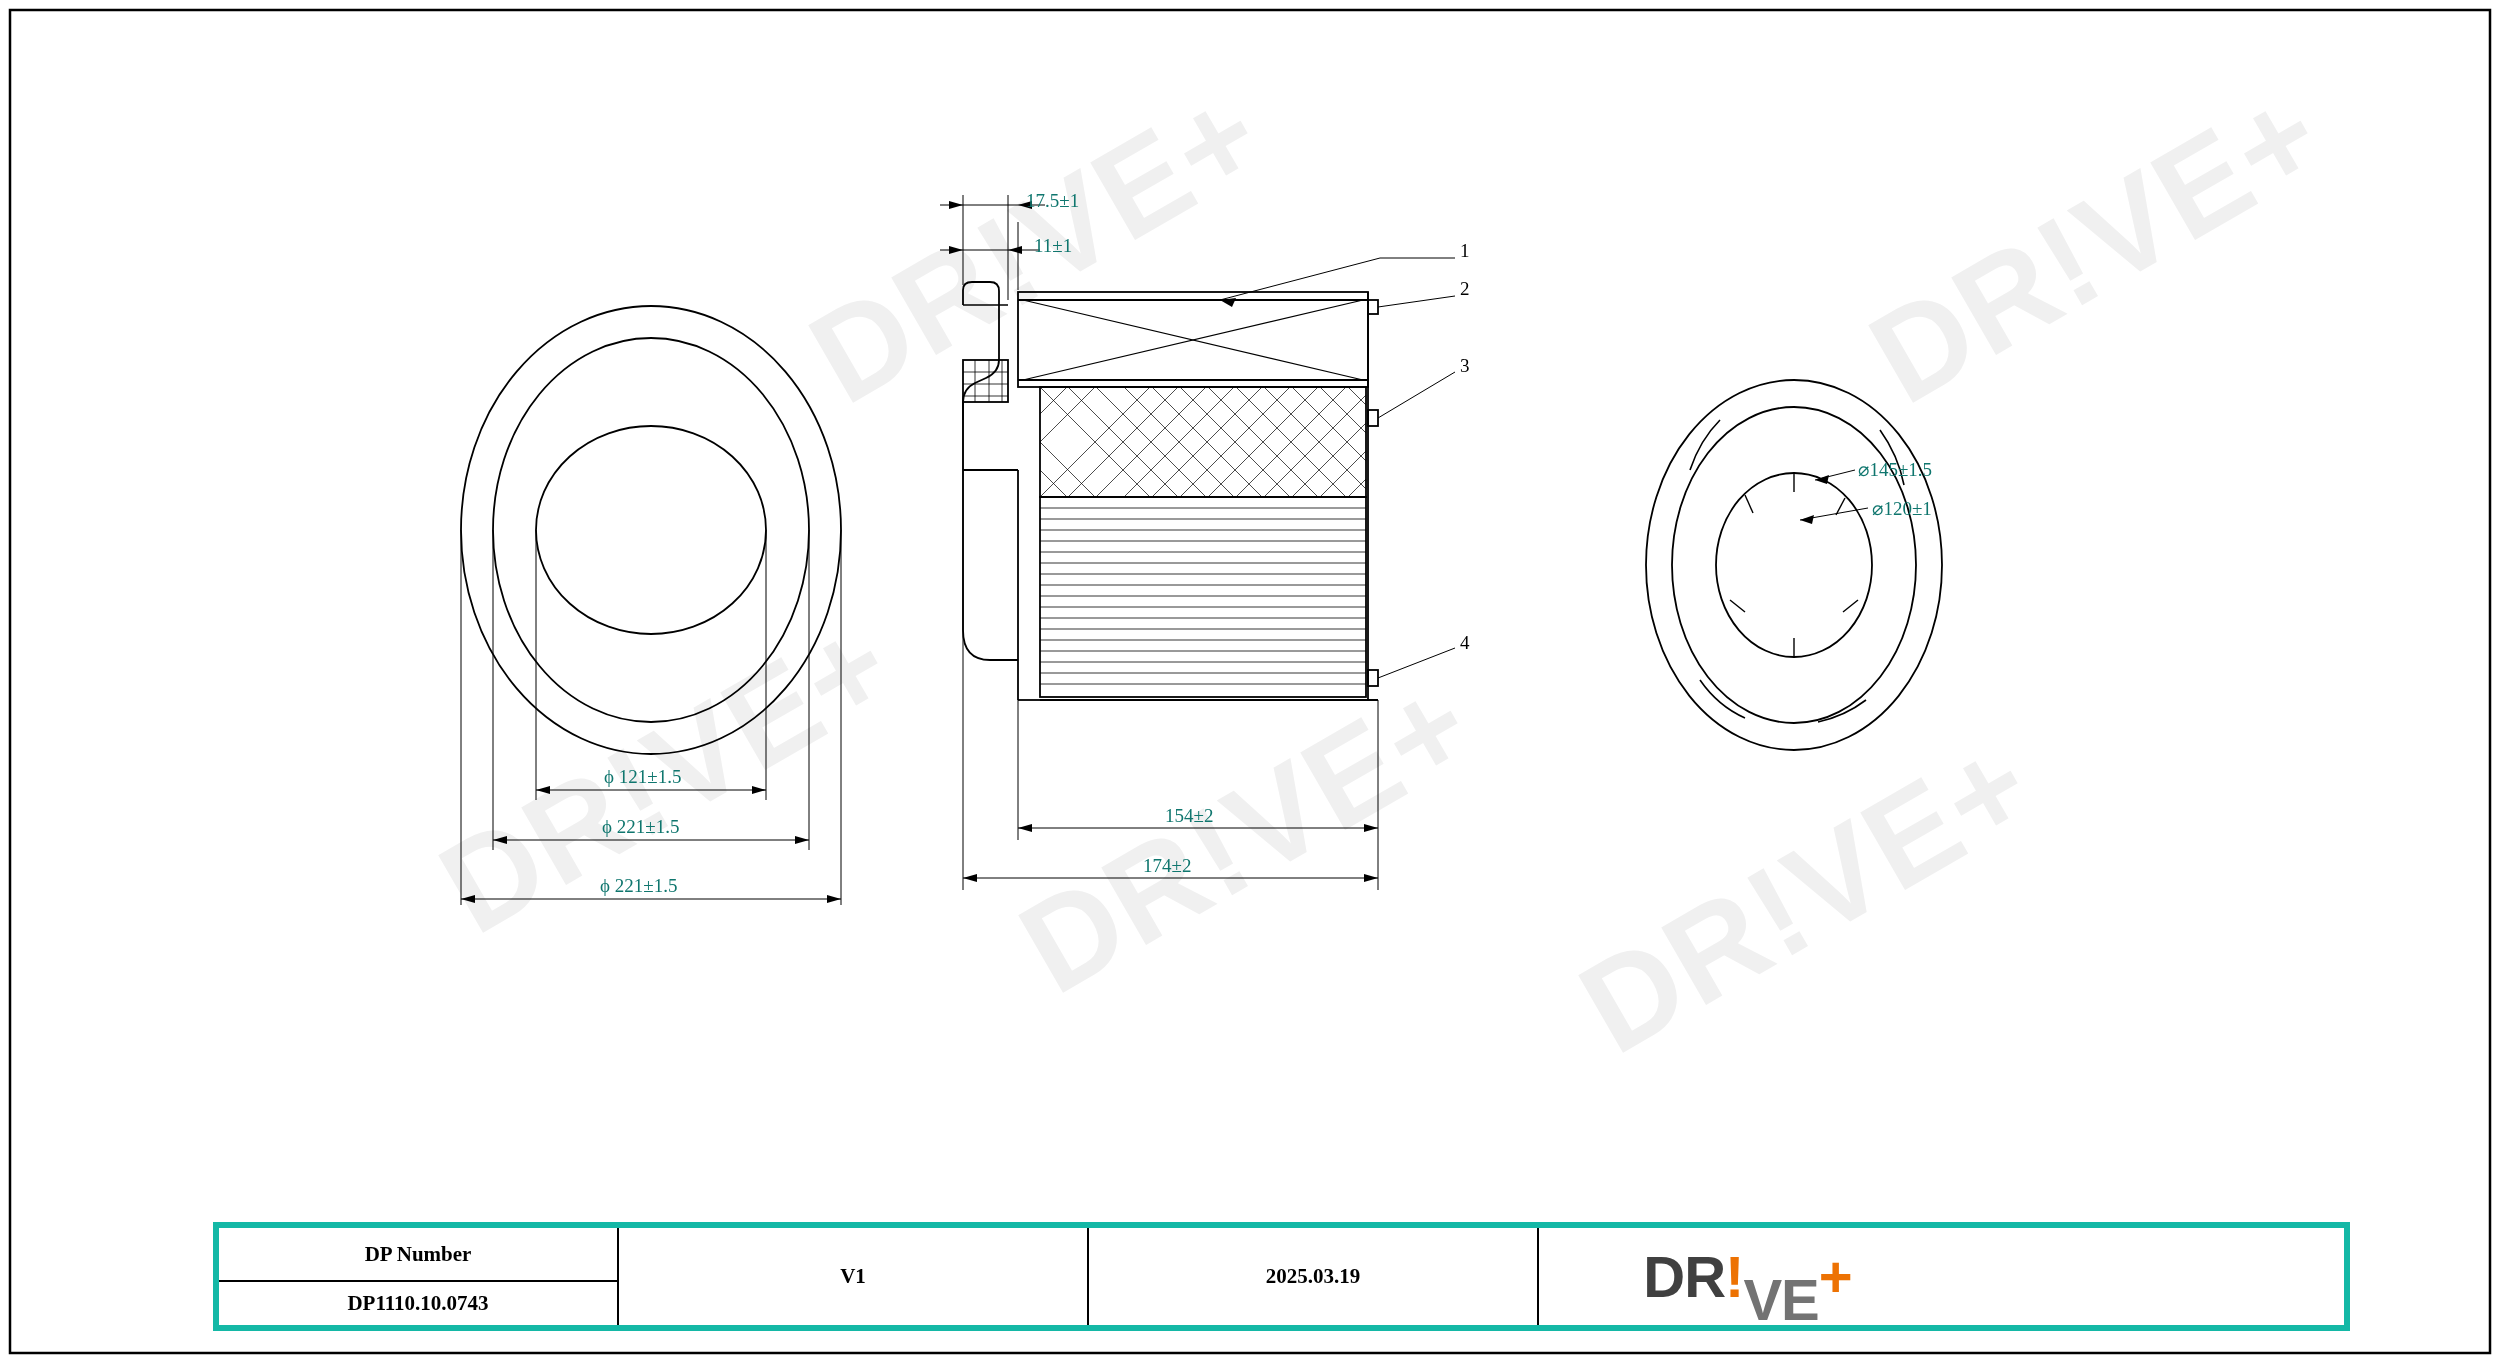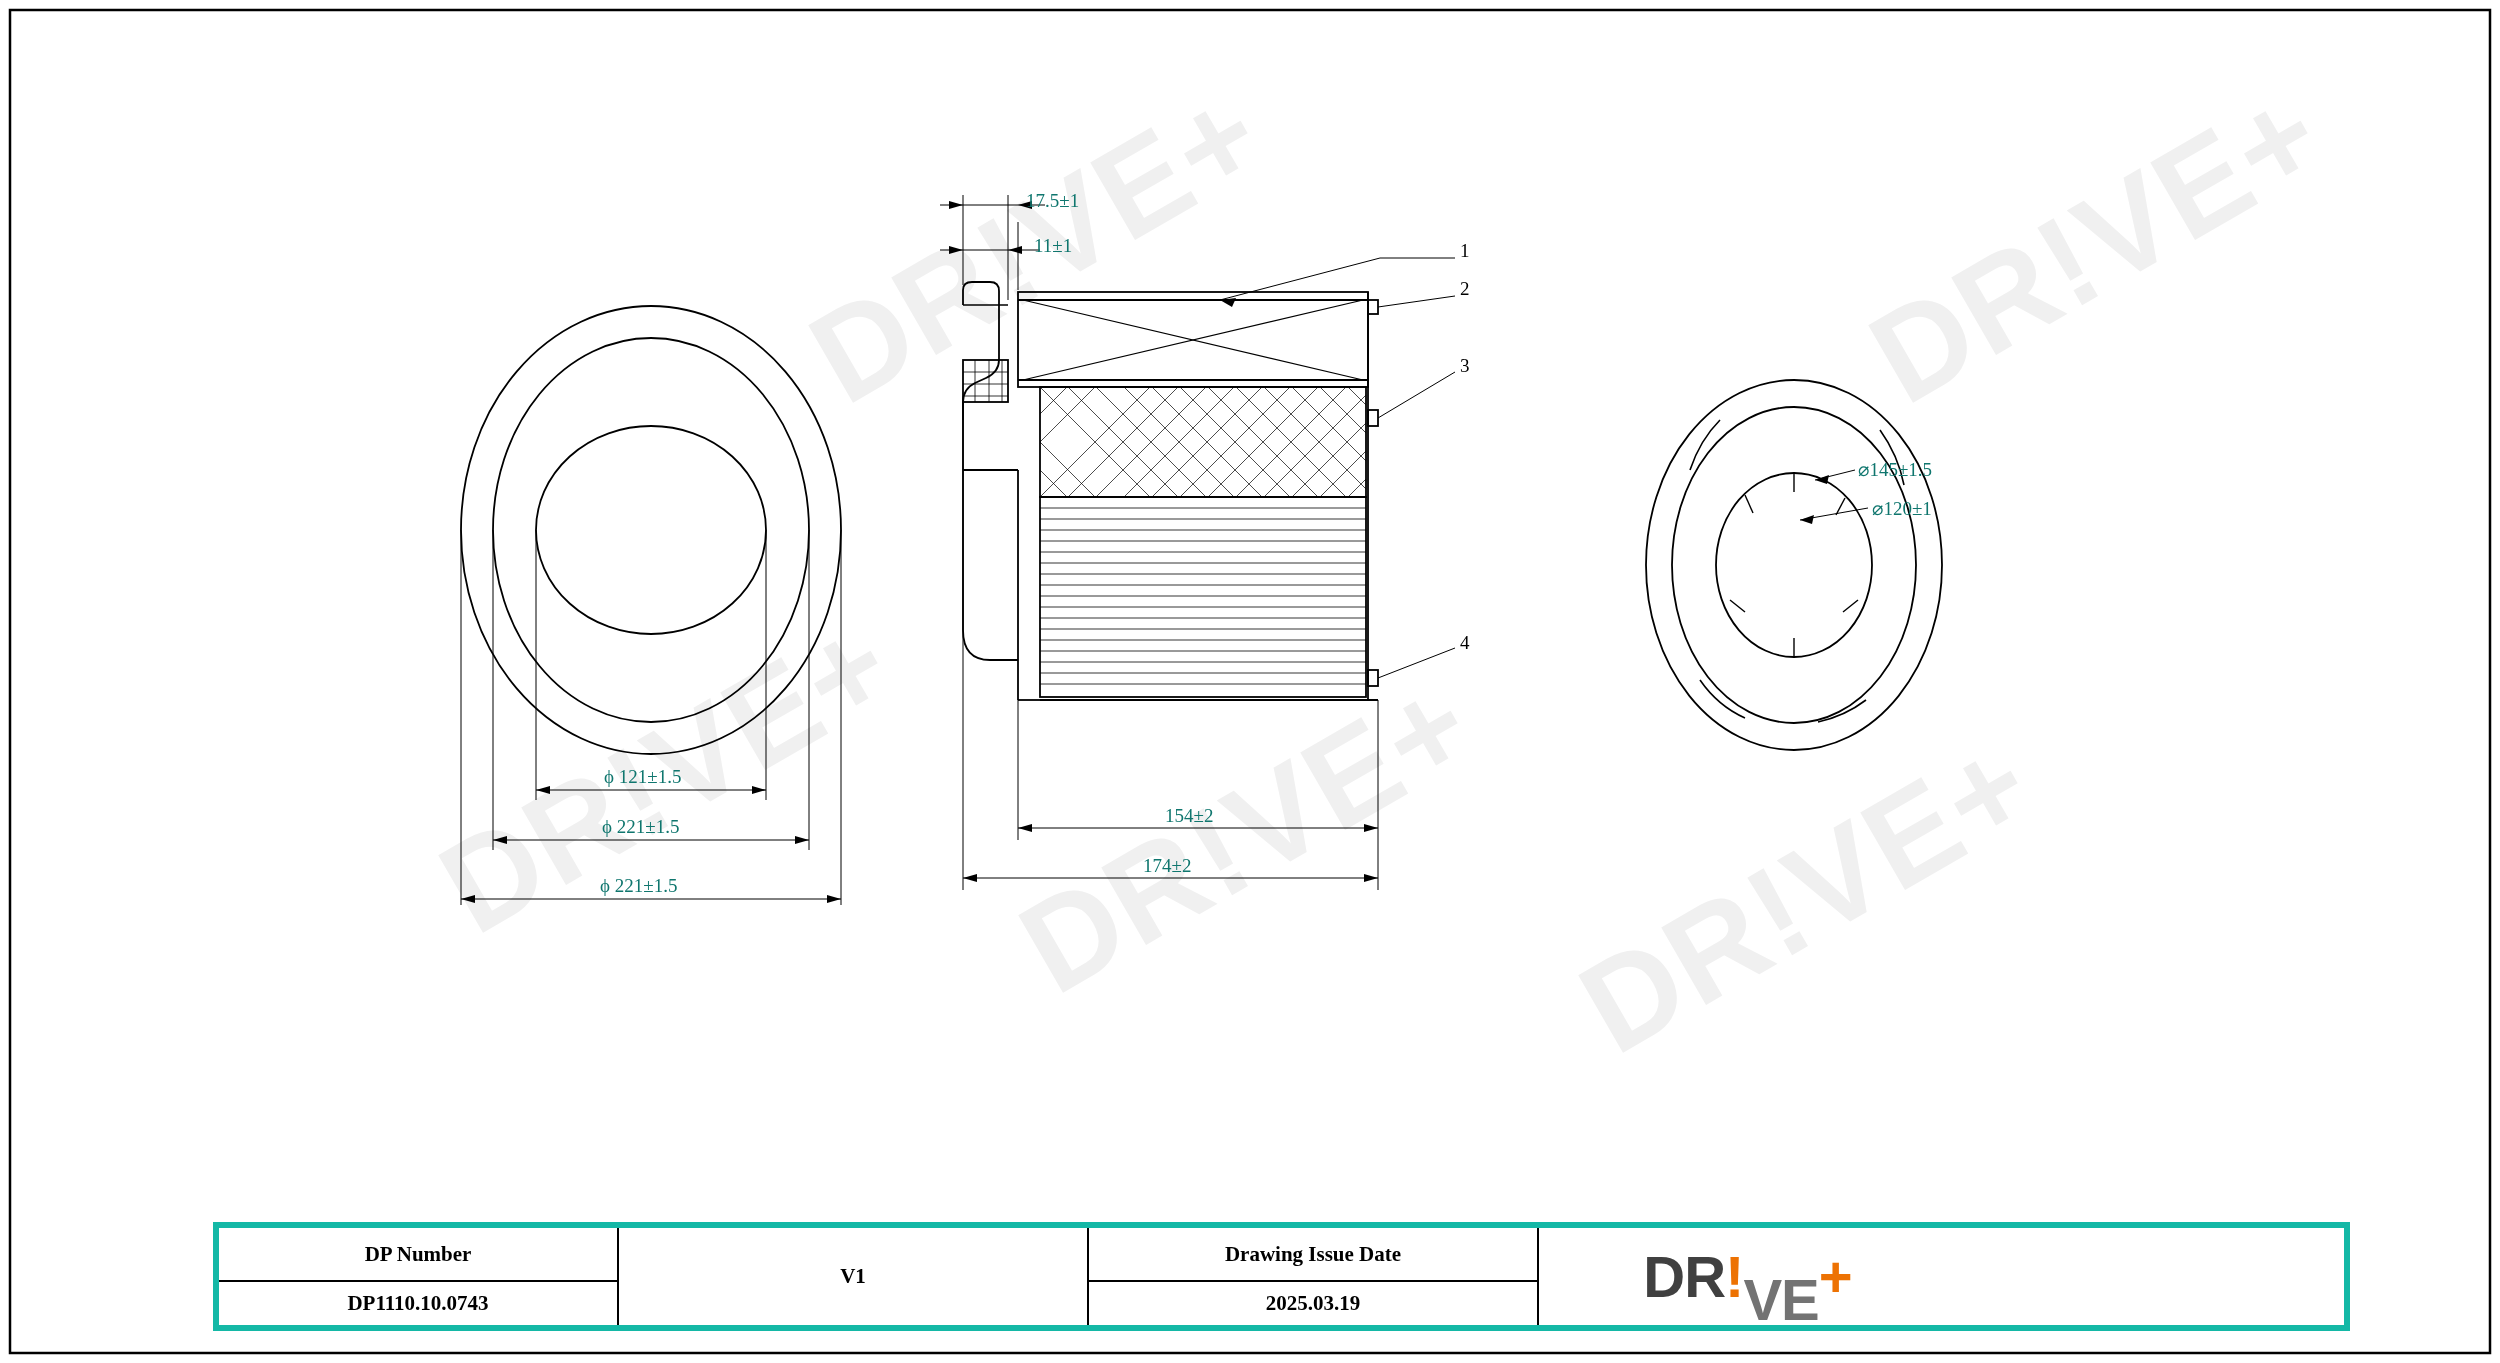--- a/index.html
+++ b/index.html
@@ -330,21 +330,20 @@
 
   <div id="title-block">
     <div class="tb-col c1">
       <div class="tb-head">DP Number</div>
       <div class="tb-val">DP1110.10.0743</div>
     </div>
     <div class="tb-col c3">
       <div class="tb-val">V1</div>
     </div>
     <div class="tb-col c4">
-      <div class="tb-head">Drawing Issue Date</div>
       <div class="tb-val">2025.03.19</div>
     </div>
     <div class="tb-col c5" id="logo-cell">
       <div class="logo-text">
         <span class="logo-dr">DR</span>
           <span class="logo-bang">!</span>
           <span class="logo-ve">VE</span>
           <span class="logo-plus">+</span>
       </div>
     </div>

